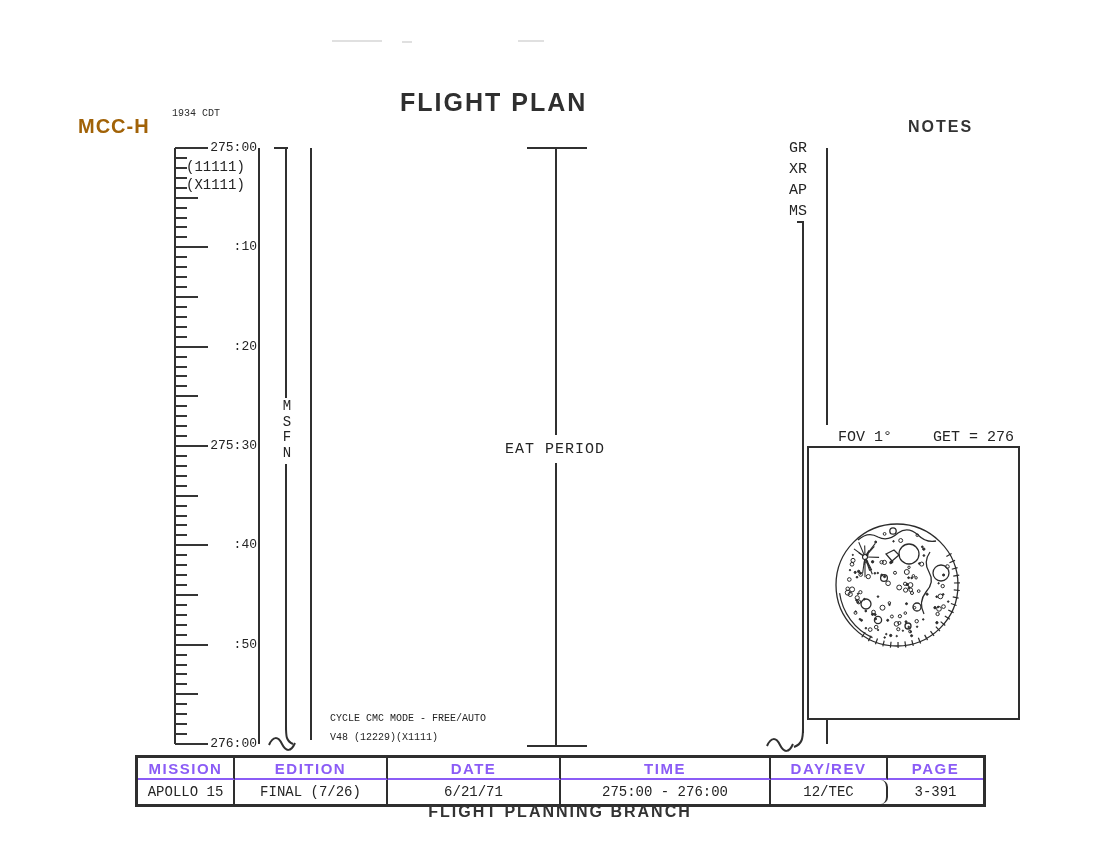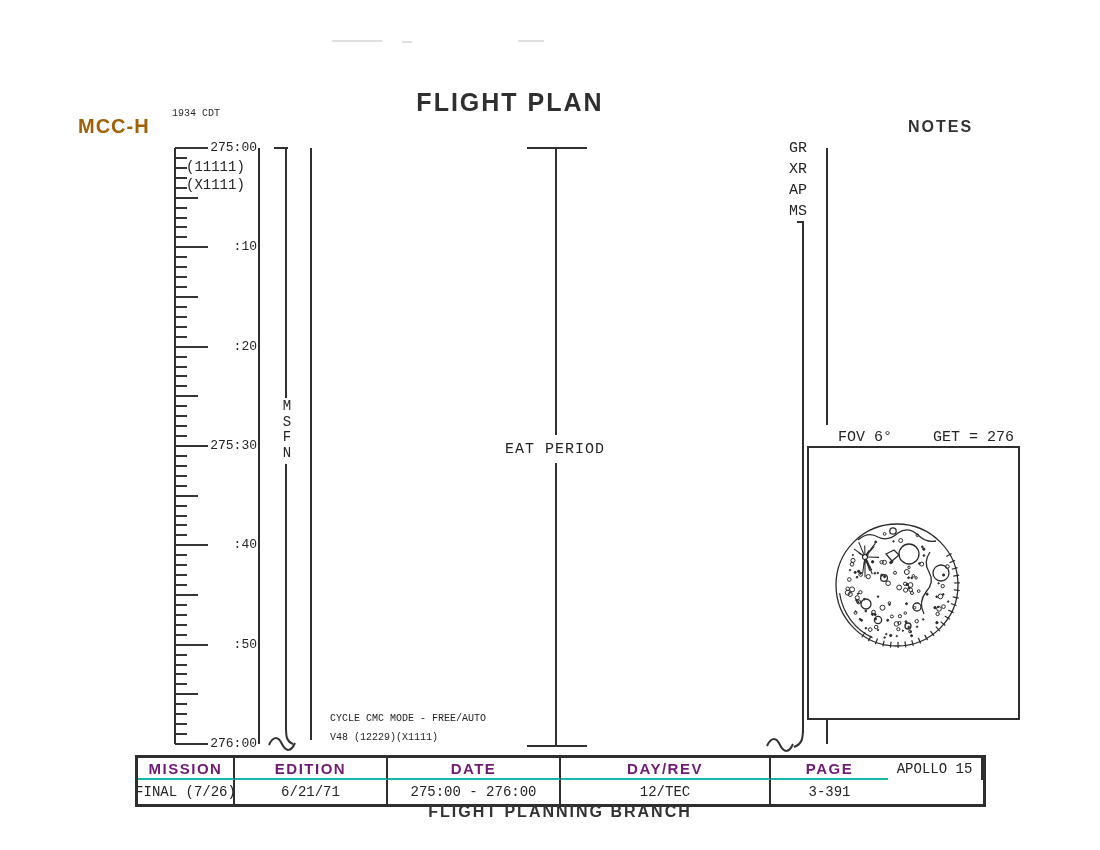--- a/index.html
+++ b/index.html
@@ -11,21 +11,21 @@
   }
   .mono { font-family:"Liberation Mono","DejaVu Sans Mono",monospace; }
   .abs  { position:absolute; }
   .vline { position:absolute; width:2px; background:#303030; }
   .hline { position:absolute; height:2px; background:#303030; }
   .tick  { position:absolute; height:2px; background:#353535; }
 
   .title {
     position:absolute; left:400px; top:88px; width:220px;
     font-weight:bold; font-size:25px; letter-spacing:2px; color:#2f2f2f;
-    text-align:center; white-space:nowrap;
+    white-space:nowrap;
   }
   .mcch { position:absolute; left:78px; top:115px; font-weight:bold; font-size:20px; letter-spacing:1px; color:#a16207; }
   .cdt  { position:absolute; left:172px; top:108px; font-size:10px; color:#2b2b2b; }
   .notes-title { position:absolute; left:908px; top:118px; font-weight:bold; font-size:16px; letter-spacing:2px; color:#333; }
 
   .ruler-label { position:absolute; left:167px; width:90px; text-align:right; font-size:13px; color:#242424; white-space:nowrap; }
   .config-label { font-size:14px; color:#242424; line-height:18px; }
   .msfn-col { position:absolute; left:279px; top:399px; width:16px; display:flex; flex-direction:column; align-items:center; }
   .msfn-col span { font-size:14px; line-height:15.5px; color:#242424; }
 
@@ -44,21 +44,21 @@
     display:grid;
     grid-template-columns:97px 153px 173px 210px 117px 95px;
     grid-template-rows:22px 24px;
   }
   .ftable .cell {
     border-right:2px solid #2e2e2e; box-sizing:border-box;
     display:flex; align-items:center; justify-content:center;
     white-space:nowrap; overflow:hidden;
   }
   .ftable .cell.last { border-right:none; }
-  .ftable .hcell { border-bottom:2px solid #14b8a6; font-weight:bold; font-size:15px; letter-spacing:1.5px; color:#701a75; }
+  .ftable .hcell { border-bottom:2px solid #8b5cf6; font-weight:bold; font-size:15px; letter-spacing:1.5px; color:#8b5cf6; }
   .ftable .vcell { font-family:"Liberation Mono","DejaVu Sans Mono",monospace; font-size:14px; color:#242424; }
 
   .branch { position:absolute; left:330px; top:803px; width:460px; text-align:center;
     font-weight:bold; font-size:16px; letter-spacing:2px; color:#333; }
 
   .artifact { position:absolute; background:rgba(0,0,0,0.12); }
 </style>
 </head>
 <body>
 
@@ -183,21 +183,21 @@
       <div class="sensor-label" style="top: 203px;">MS</div>
     </div>
   <div class="vline" style="left:826px;top:148px;height:277px;"></div>
   <div class="hline" style="left:797px;top:221px;width:7px;"></div>
   <div class="vline" style="left:802px;top:222px;height:511px;"></div>
   <svg class="abs" style="left:763px;top:728px;" width="45" height="28" viewBox="0 0 45 28">
     <path d="M40,0 C40,11 39,16 31,19" fill="none" stroke="#303030" stroke-width="2"></path>
     <path d="M4,18 c4,-9 9,-9 13,-1 c4,8 9,8 13,-1" fill="none" stroke="#303030" stroke-width="2"></path>
   </svg>
 
-  <div class="fov-label mono">FOV 6°</div>
+  <div class="fov-label mono">FOV 1°</div>
   <div class="get-label mono">GET = 276</div>
 
   <div class="fov-box"></div>
   <svg class="abs" id="moon-svg" style="left:820px;top:508px;" width="156" height="156" viewBox="0 0 156 156">
     <g id="moon-static" fill="none" stroke="#2b2b2b" stroke-width="1.3">
       <circle cx="77" cy="77" r="61"></circle>
 
       <circle cx="89" cy="46" r="10"></circle>
       <circle cx="121" cy="65" r="8"></circle>
       <circle cx="73" cy="23" r="3.2"></circle>
@@ -373,24 +373,25 @@
         <line x1="45.12600450216744" y1="124.25514163563739" x2="41.77084708134296" y2="129.2293670709676"></line>
         <path d="M52.5,129.6 A58,58 0 0 1 19.6,85.1"></path>
       </g>
   </svg>
   <div class="vline" style="left:826px;top:719px;height:25px;"></div>
 
   <div class="ftable" id="footer-table">
       <div class="cell hcell">MISSION</div>
       <div class="cell hcell">EDITION</div>
       <div class="cell hcell">DATE</div>
+      <div class="cell hcell">TIME</div>
       <div class="cell hcell">DAY/REV</div>
       <div class="cell hcell last">PAGE</div>
       <div class="cell vcell" style="border-bottom: none;">APOLLO 15</div>
       <div class="cell vcell" style="border-bottom: none;">FINAL (7/26)</div>
       <div class="cell vcell" style="border-bottom: none;">6/21/71</div>
       <div class="cell vcell" style="border-bottom: none;">275:00 - 276:00</div>
-      <div class="cell vcell" style="border-bottom: none;">12/TEC</div>
+      <div class="cell vcell" style="border-bottom: none; border-radius: 7px;">12/TEC</div>
       <div class="cell vcell last" style="border-bottom: none;">3-391</div>
     </div>
   <div class="branch">FLIGHT PLANNING BRANCH</div>
 
 </div>
 
 </body></html>

